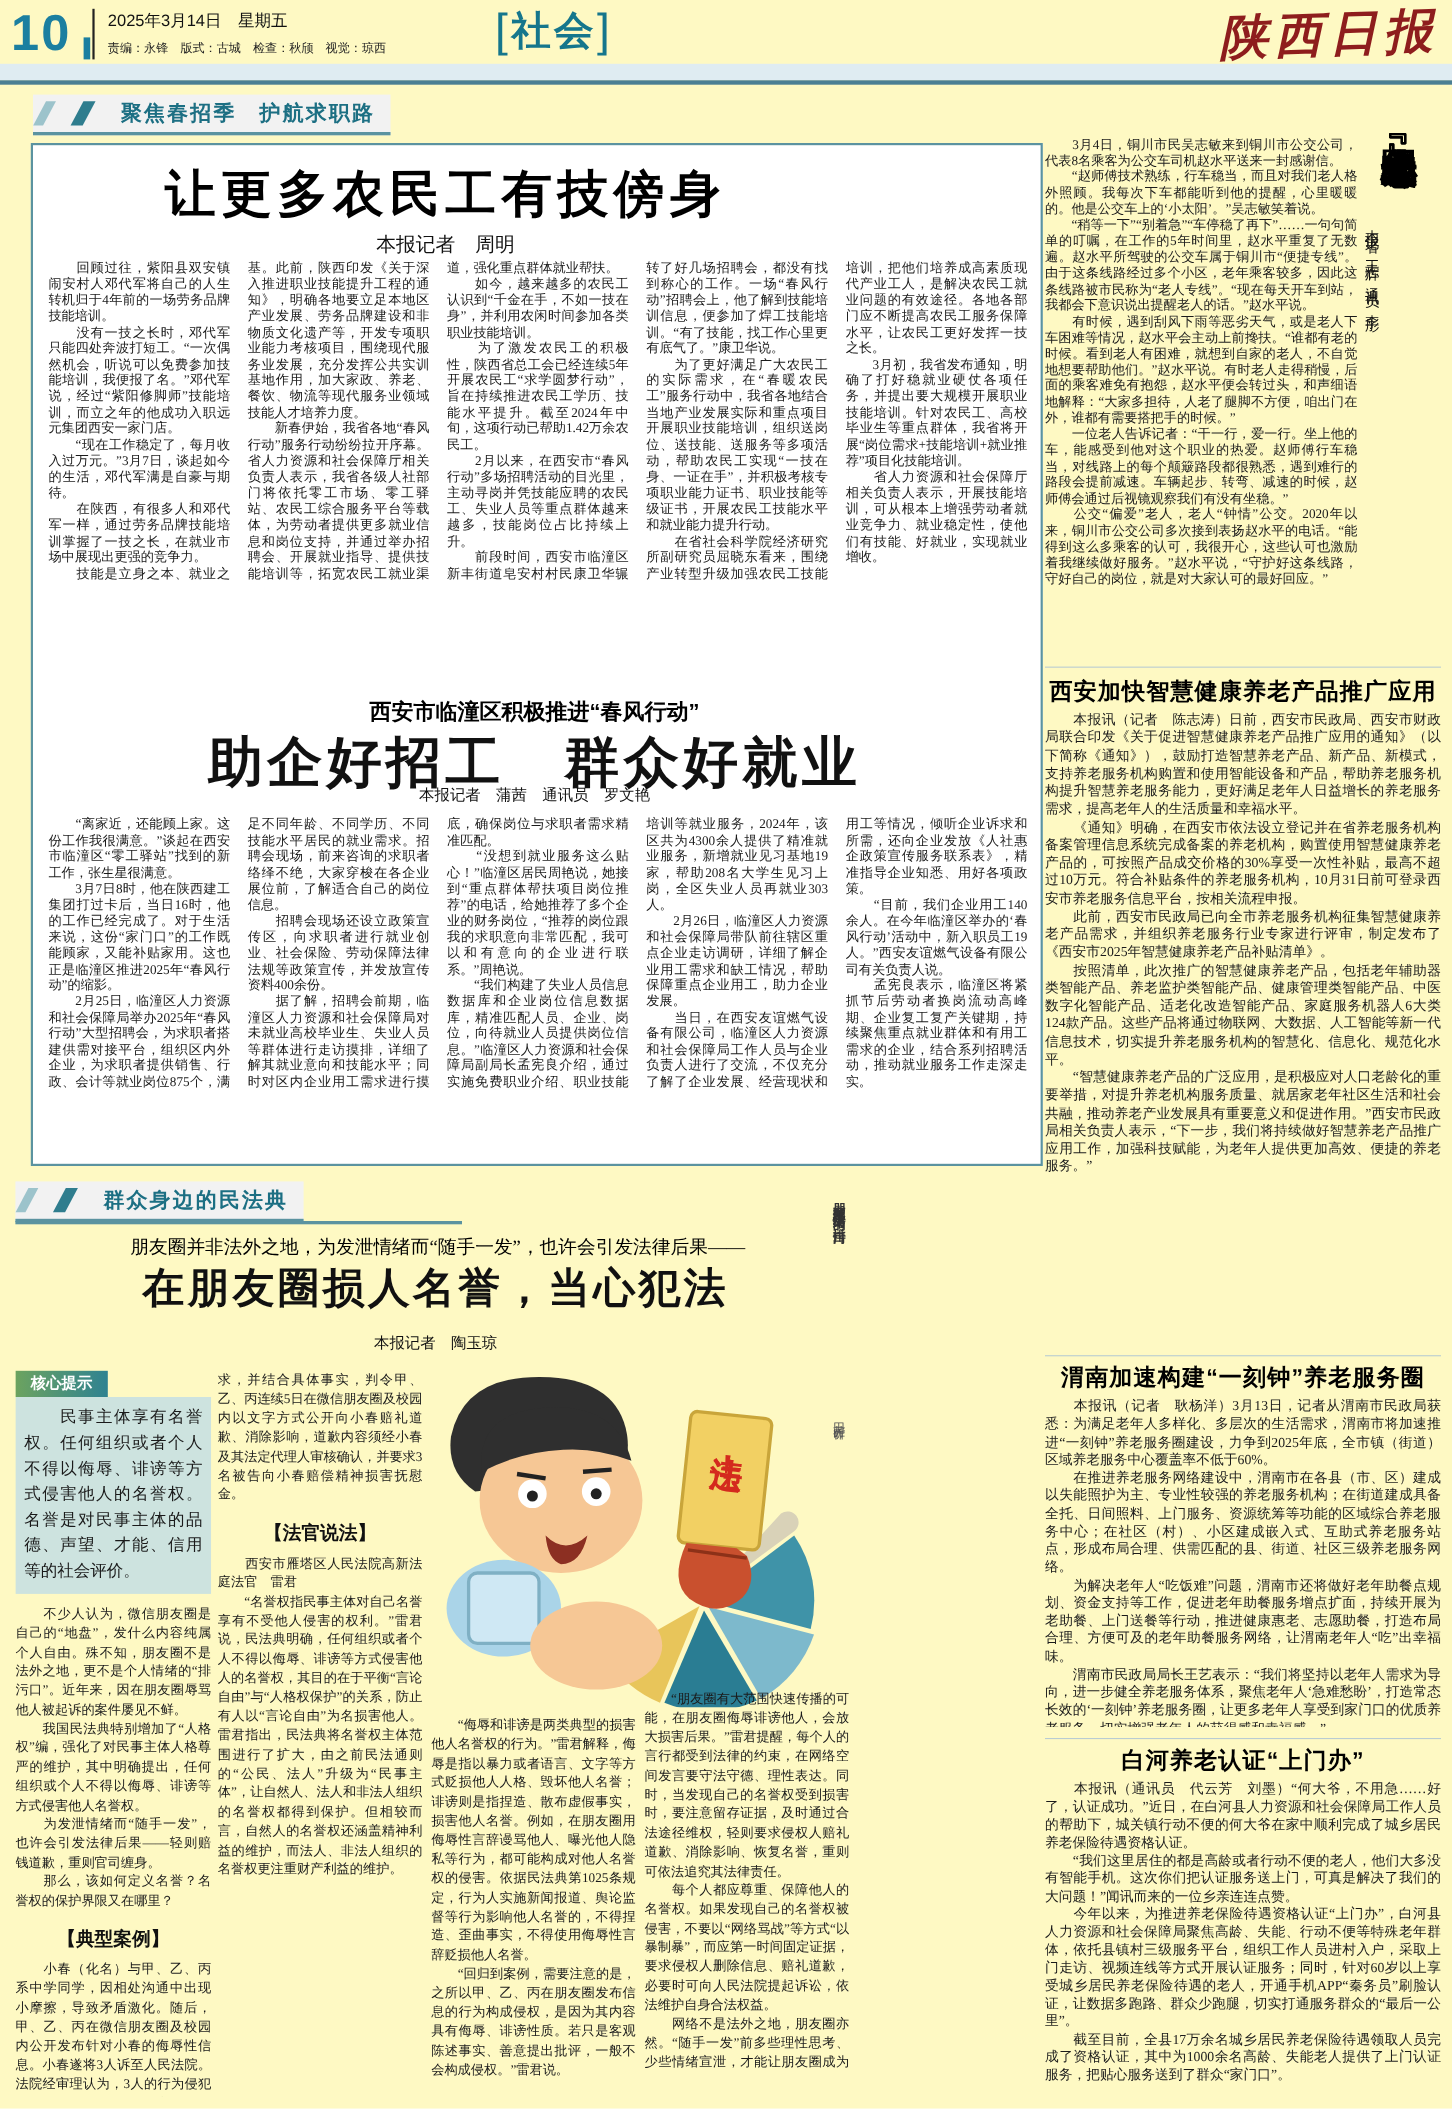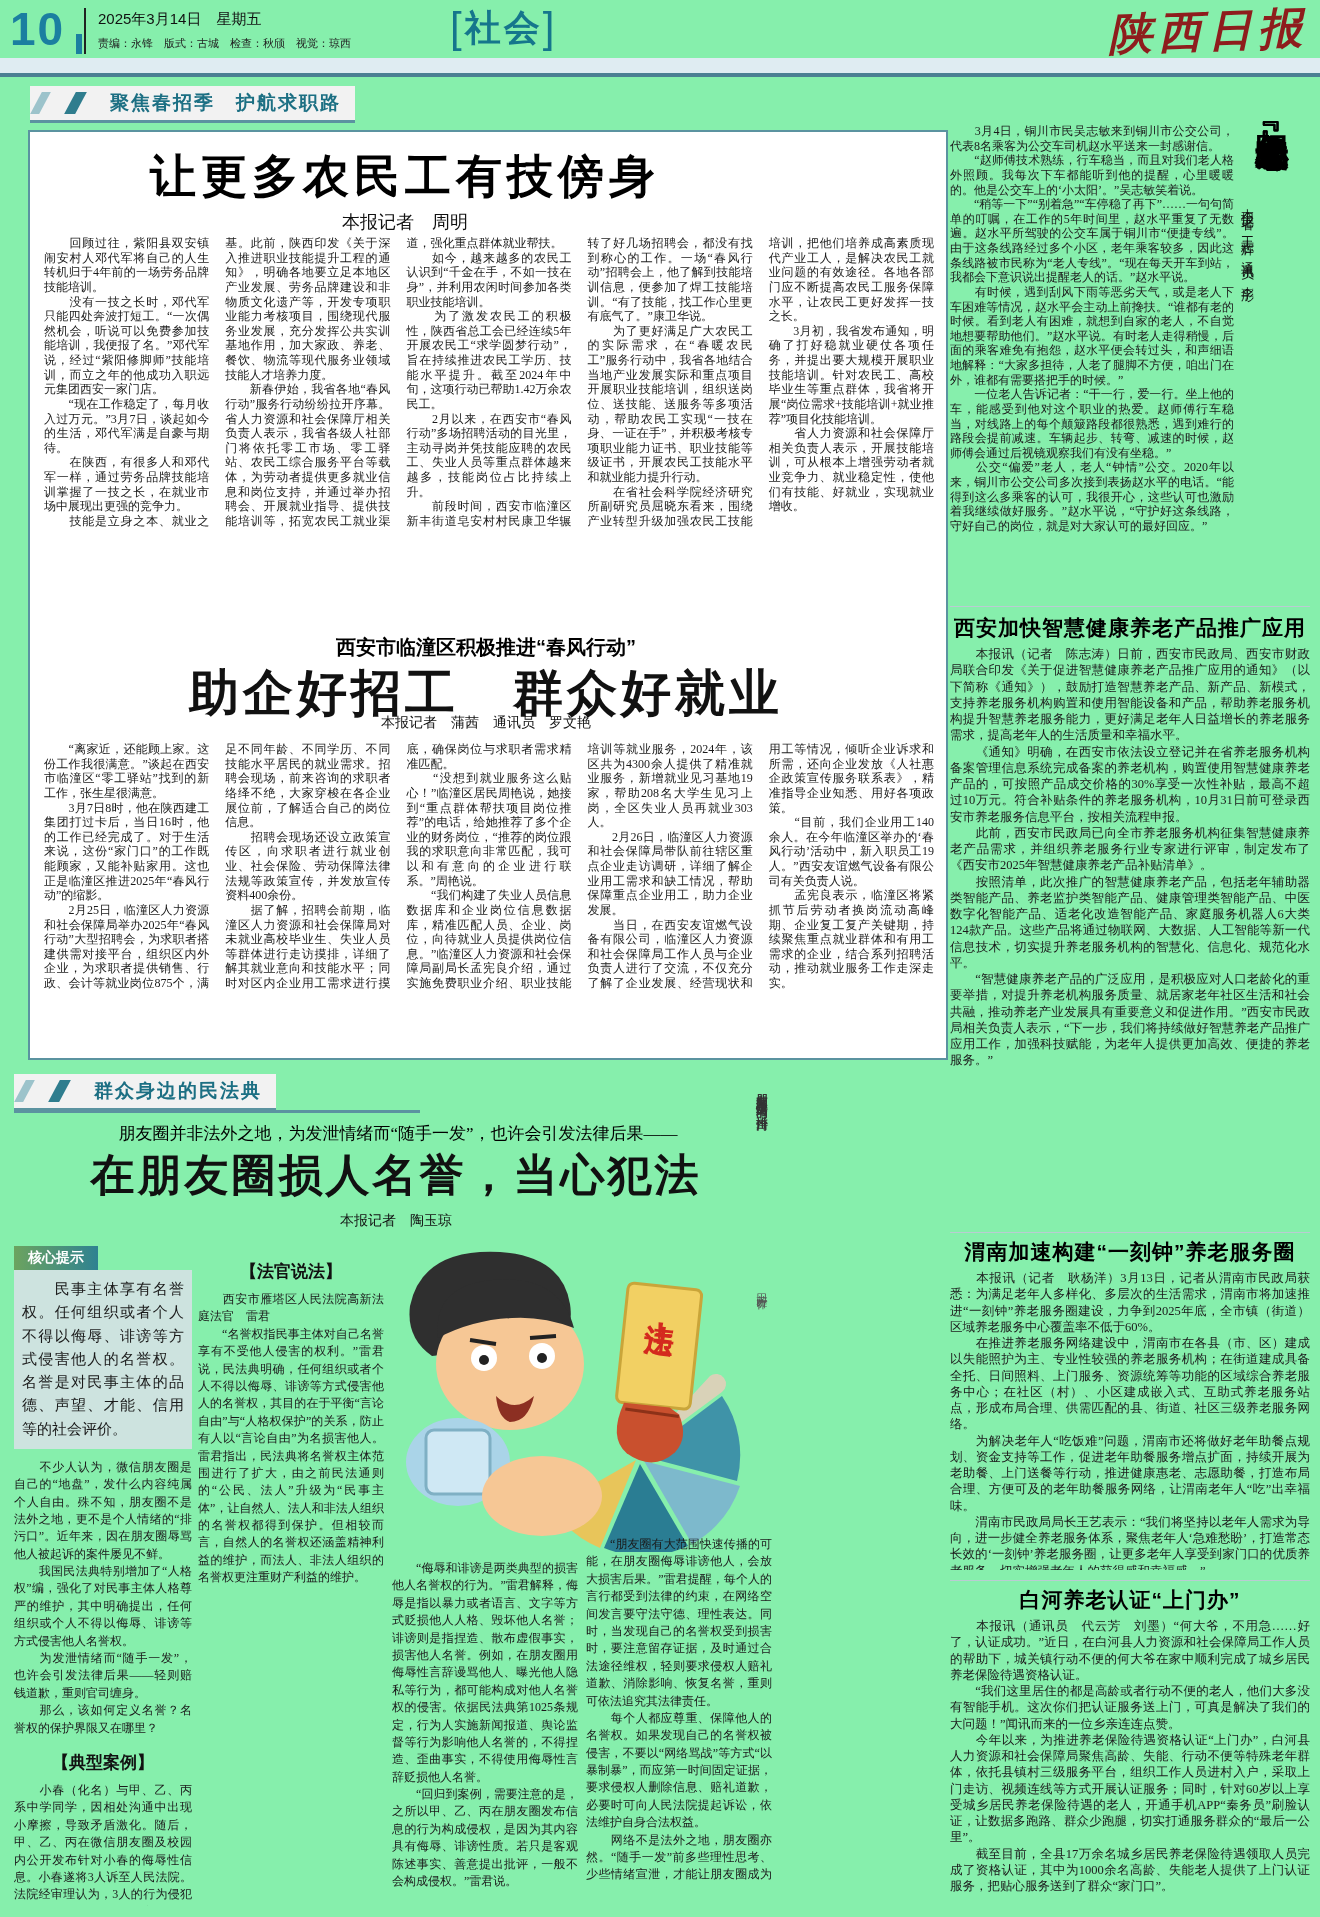--- a/index.html
+++ b/index.html
@@ -1,16 +1,16 @@
 <!DOCTYPE html>
 <html><head>
 <meta charset="utf-8">
 <style>
   html,body{margin:0;padding:0;background:#fff;}
-  #page{position:relative;width:1320px;height:1917px;background:#86efac;overflow:hidden;
+  #page{position:relative;width:1320px;height:1917px;background:#fef9c3;overflow:hidden;
         font-family:"Liberation Serif", serif;color:#111;}
   .sans{font-family:"Liberation Sans", sans-serif;}
   .abs{position:absolute;}
   .just{text-align:justify;}
   .pre{white-space:pre-line;}
   .body-text{font-size:12px;line-height:1.22;color:#1a1a1a;overflow:hidden;}
   .center{text-align:center;}
   .vert{writing-mode:vertical-rl;}
 
   
@@ -58,21 +58,21 @@
   #xian-body{top:646px;height:580px;}
   #weinan-headline{top:1238px;}
   #weinan-body{top:1270px;height:300px;}
   #baihe-headline{top:1586px;}
   #baihe-body{top:1618px;height:290px;}
 
   
   #kicker2{left:14px;top:1074px;}
   #kicker2-line{left:14px;top:1110px;width:406px;height:3px;background:#5b93a0;}
   #cc-intro{left:16px;top:1122px;width:764px;font-size:17px;color:#000;}
-  #cc-headline{left:14px;top:1146px;width:764px;font-size:44px;font-weight:bold;letter-spacing:3px;font-family:Liberation Mono, monospace;}
+  #cc-headline{left:14px;top:1146px;width:764px;font-size:38px;font-weight:bold;letter-spacing:3px;font-family:Liberation Mono, monospace;}
   #cc-byline{left:14px;top:1212px;width:764px;font-size:14px;}
 
   #cc-col1{left:14px;top:1246px;width:178px;height:660px;overflow:hidden;}
   #cc-col2{left:198px;top:1246px;width:186px;height:660px;overflow:hidden;}
   #cc-col3{left:392px;top:1560px;width:186px;height:346px;overflow:hidden;}
   #cc-col4{left:586px;top:1536px;width:186px;height:346px;overflow:hidden;}
 
   #tip-label{display:inline-block;padding:3px 14px;font-size:14px;font-weight:bold;color:#fff;
              background:linear-gradient(90deg,#6ca35f,#2f8291);margin-bottom:0;text-align:center;}
   #tip-box{background:#cde3df;padding:8px 8px;font-size:15px;line-height:1.55;color:#1a1a1a;}
@@ -185,20 +185,21 @@
     <div id="tip-box" class="just pre">　　民事主体享有名誉权。任何组织或者个人不得以侮辱、诽谤等方式侵害他人的名誉权。名誉是对民事主体的品德、声望、才能、信用等的社会评价。</div>
     <div class="body-text just pre" style="margin-top:10px;line-height:1.45">　　不少人认为，微信朋友圈是自己的“地盘”，发什么内容纯属个人自由。殊不知，朋友圈不是法外之地，更不是个人情绪的“排污口”。近年来，因在朋友圈辱骂他人被起诉的案件屡见不鲜。
 　　我国民法典特别增加了“人格权”编，强化了对民事主体人格尊严的维护，其中明确提出，任何组织或个人不得以侮辱、诽谤等方式侵害他人名誉权。
 　　为发泄情绪而“随手一发”，也许会引发法律后果——轻则赔钱道歉，重则官司缠身。
 　　那么，该如何定义名誉？名誉权的保护界限又在哪里？</div>
     <div class="cc-heading">【典型案例】</div>
     <div class="body-text just pre" style="line-height:1.45">　　小春（化名）与甲、乙、丙系中学同学，因相处沟通中出现小摩擦，导致矛盾激化。随后，甲、乙、丙在微信朋友圈及校园内公开发布针对小春的侮辱性信息。小春遂将3人诉至人民法院。法院经审理认为，3人的行为侵犯了小春的名誉权，依法应承担相应民事责任，遂支持了小春的诉讼请</div>
   </div>
 
   <div class="abs" id="cc-col2">
+    <div class="body-text just pre" style="line-height:1.45">求，并结合具体事实，判令甲、乙、丙连续5日在微信朋友圈及校园内以文字方式公开向小春赔礼道歉、消除影响，道歉内容须经小春及其法定代理人审核确认，并要求3名被告向小春赔偿精神损害抚慰金。</div>
     <div class="cc-heading">【法官说法】</div>
     <div class="body-text just pre" style="line-height:1.45">　　西安市雁塔区人民法院高新法庭法官　雷君
 　　“名誉权指民事主体对自己名誉享有不受他人侵害的权利。”雷君说，民法典明确，任何组织或者个人不得以侮辱、诽谤等方式侵害他人的名誉权，其目的在于平衡“言论自由”与“人格权保护”的关系，防止有人以“言论自由”为名损害他人。雷君指出，民法典将名誉权主体范围进行了扩大，由之前民法通则的“公民、法人”升级为“民事主体”，让自然人、法人和非法人组织的名誉权都得到保护。但相较而言，自然人的名誉权还涵盖精神利益的维护，而法人、非法人组织的名誉权更注重财产利益的维护。</div>
   </div>
 
   <div class="abs" id="cartoon">
     <svg width="352" height="306" viewBox="0 0 352 306">
 
       <g>
         <path d="M250 210 L330 150 A105 105 0 0 1 345 235 Z" fill="#3f93a8"></path>

